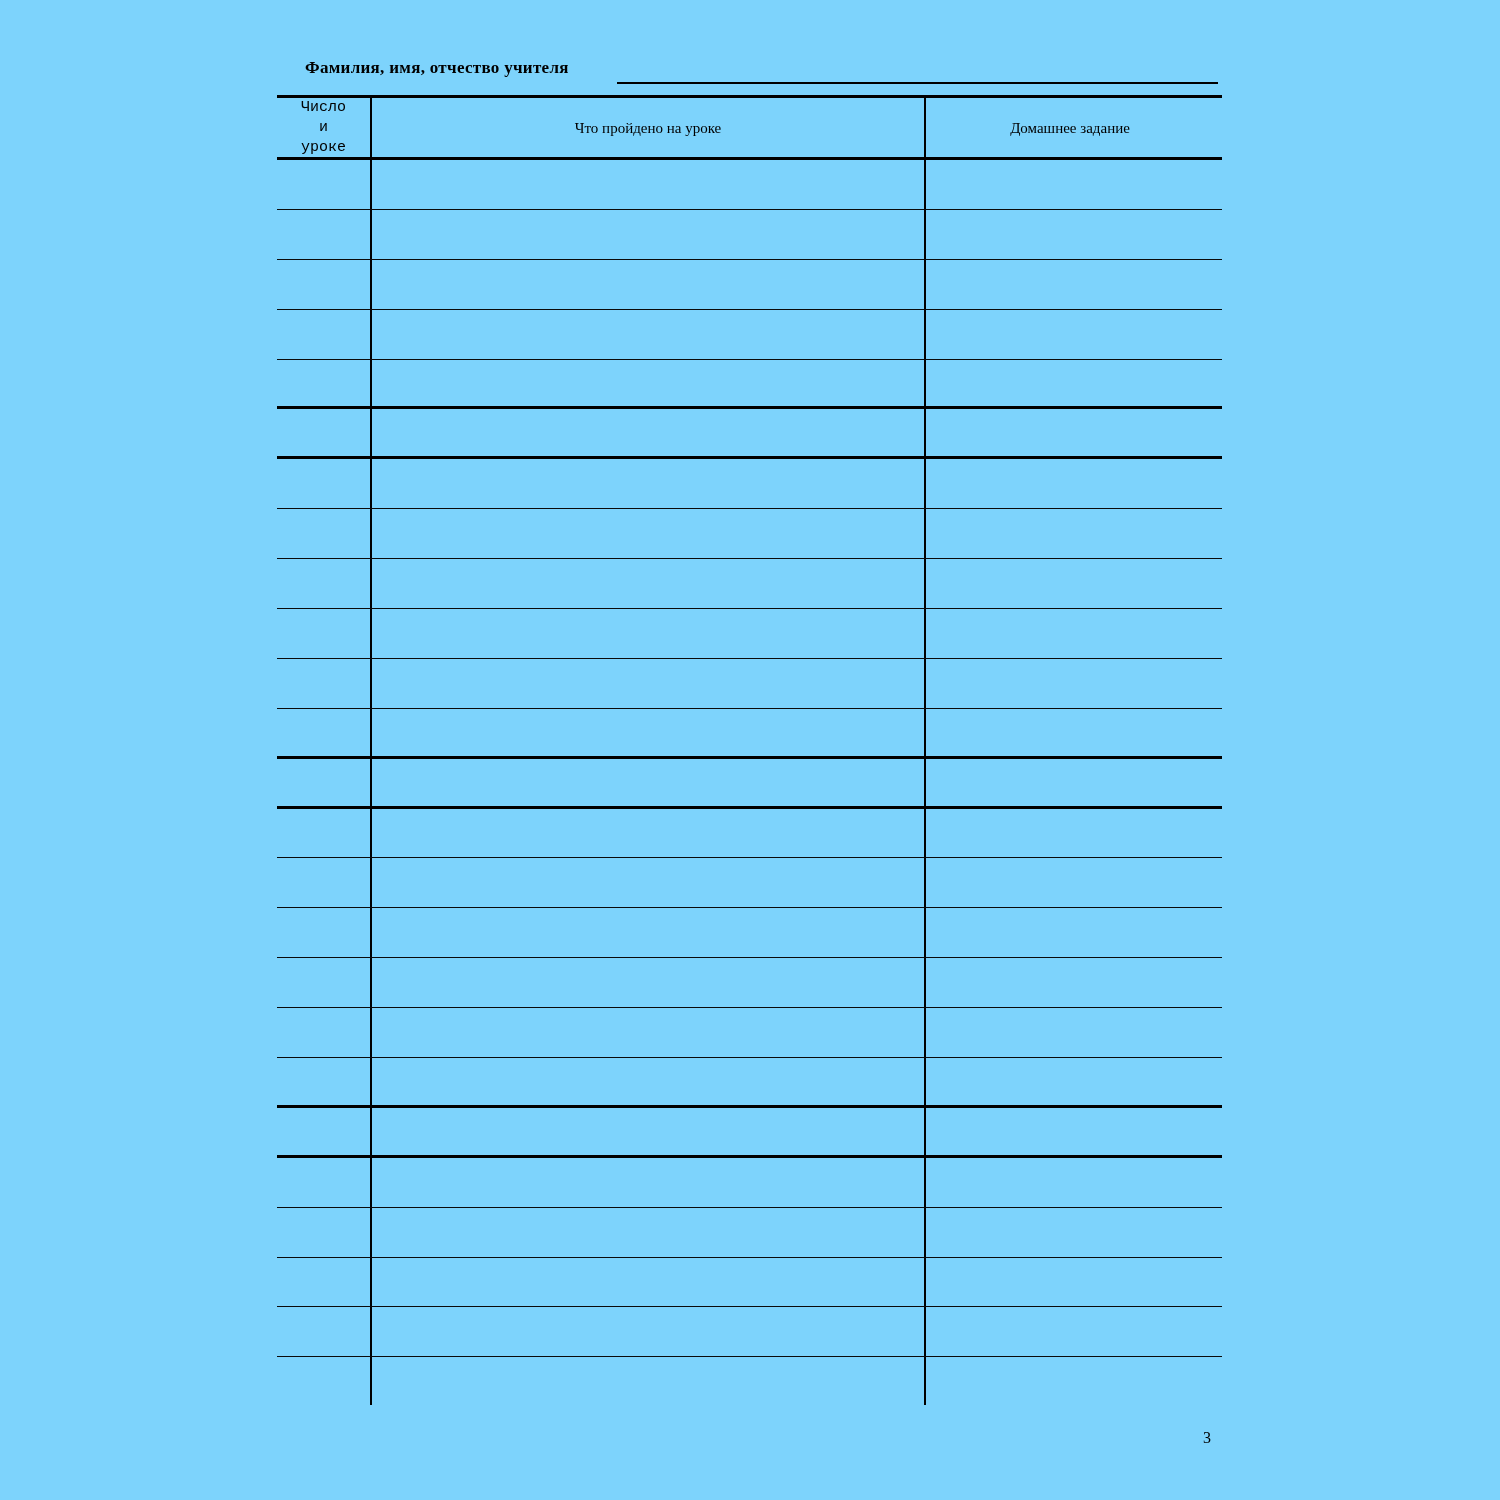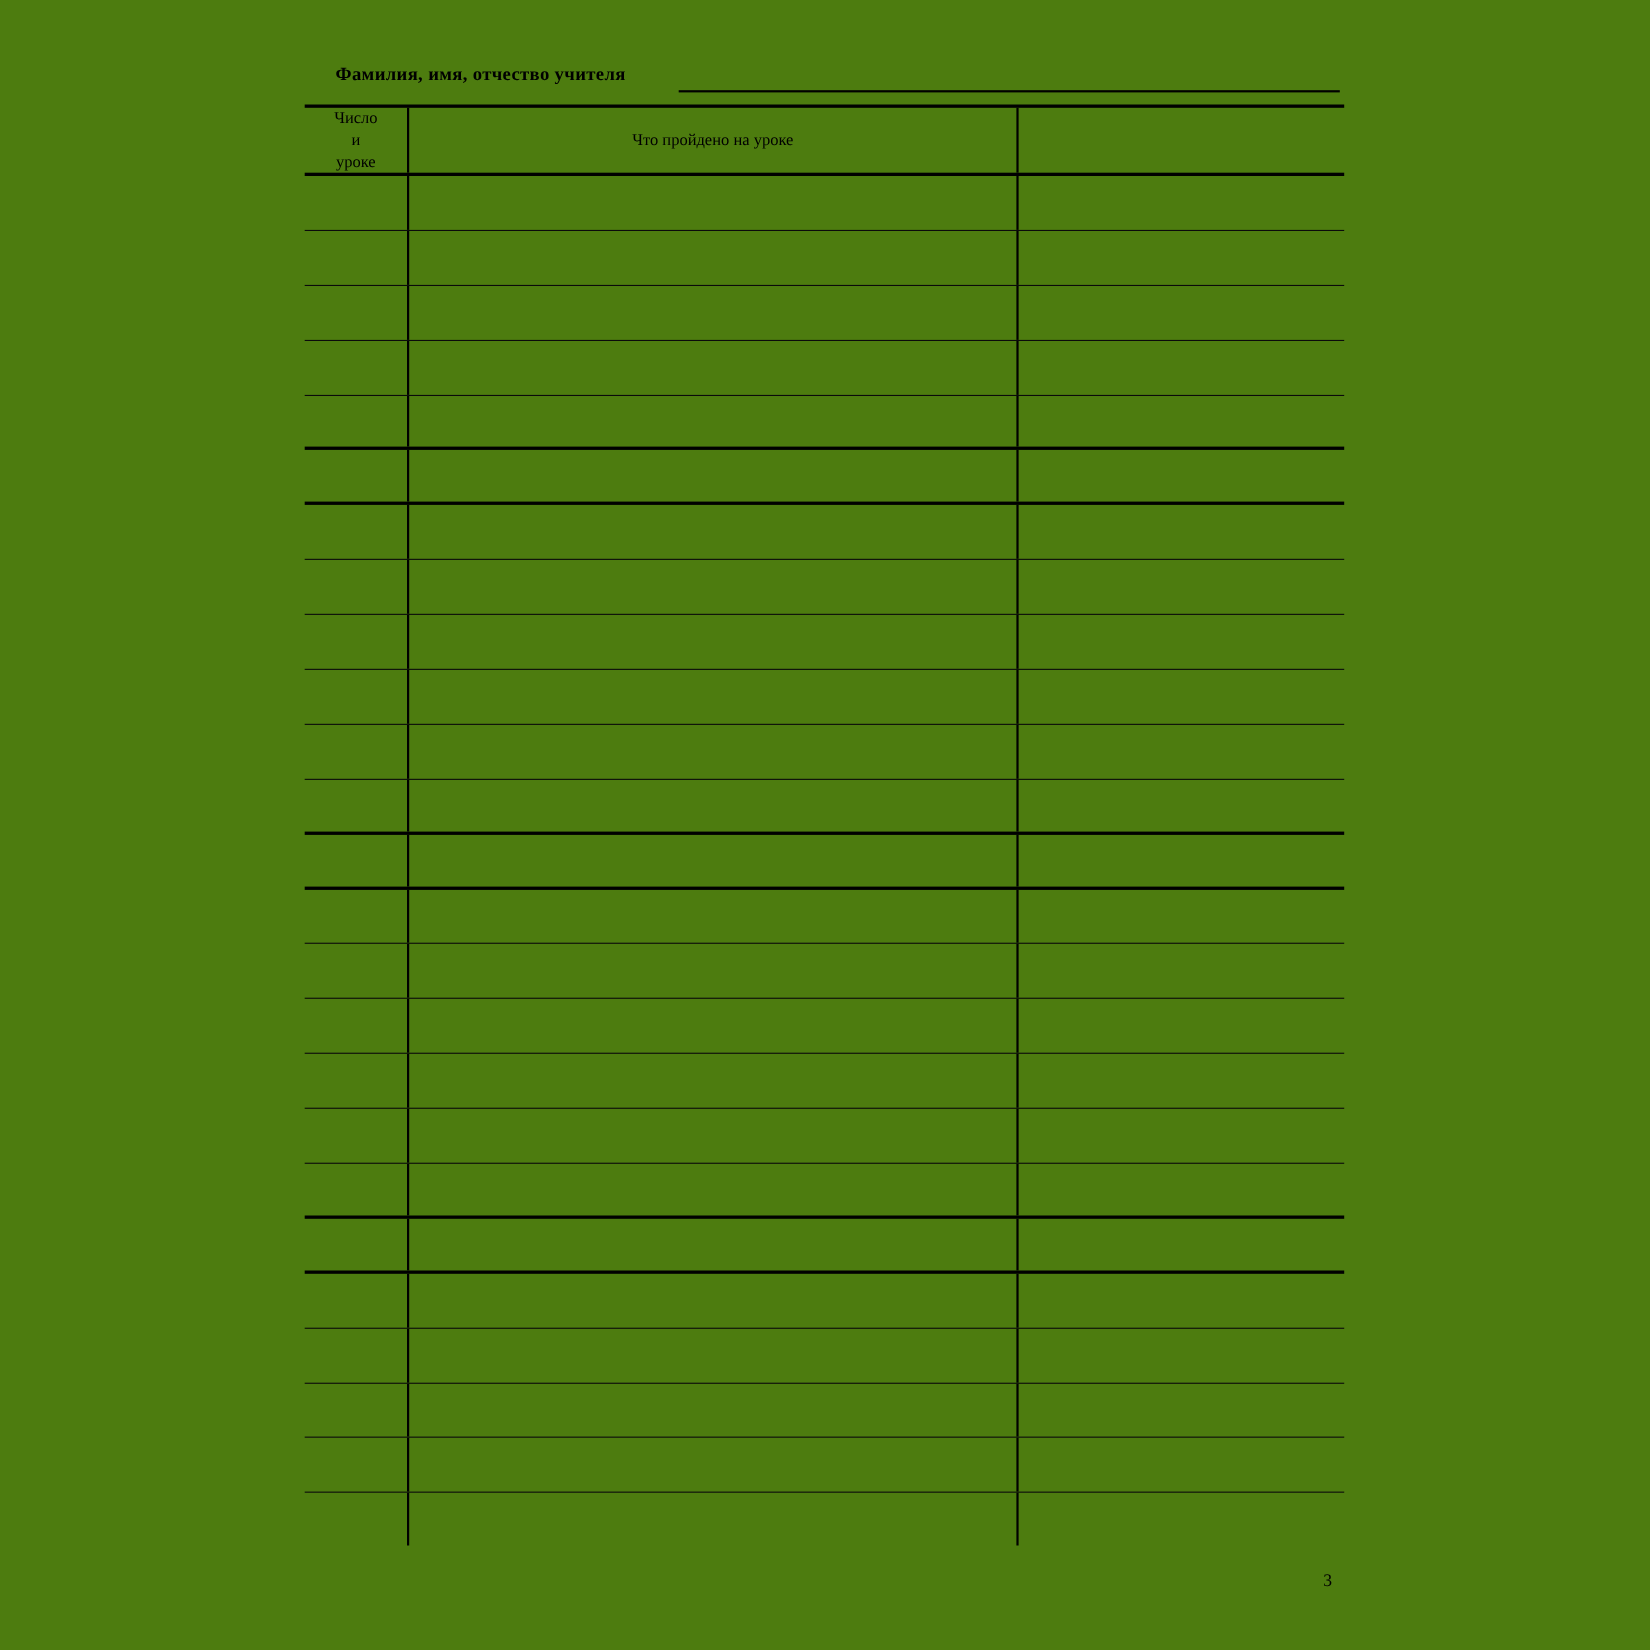--- a/index.html
+++ b/index.html
@@ -4,21 +4,21 @@
 <style>
   html, body {
     margin: 0;
     padding: 0;
     background: #ffffff;
   }
   .page {
     position: relative;
     width: 1500px;
     height: 1500px;
-    background: #4d7c0f;
+    background: #7dd3fc;
     font-family: "Liberation Serif", "DejaVu Serif", serif;
     color: #000000;
     overflow: hidden;
   }
 
   
   .title-row {
     position: absolute;
     left: 305px;
     top: 58px;
@@ -60,21 +60,21 @@
   .th {
     box-sizing: border-box;
     display: flex;
     flex-direction: column;
     align-items: center;
     justify-content: center;
     text-align: center;
     font-size: 15px;
     line-height: 20px;
   }
-  .c0 { width: 95px;  }
+  .c0 { width: 95px; font-family: Liberation Mono, monospace;  }
   .c1 { width: 554px; }
   .c2 { width: 288px; }
   .vline-r { border-right: 2px solid #000000; }
 
   .trow {
     display: flex;
     height: 49.9px;
     border-bottom: 1.5px solid #0a0a0a;
     box-sizing: border-box;
   }
@@ -102,20 +102,21 @@
   </div>
 
   <div class="journal-table">
     <div class="thead">
       <div class="th c0 vline-r">
         <span>Число</span>
         <span>и</span>
         <span>уроке</span>
       </div>
       <div class="th c1 vline-r">Что пройдено на уроке</div>
+      <div class="th c2">Домашнее задание</div>
     </div>
     <div class="tbody" id="tbody">
         <div class="trow">
           <div class="tcell c0 vline-r"></div>
           <div class="tcell c1 vline-r"></div>
           <div class="tcell c2"></div>
         </div>
         <div class="trow">
           <div class="tcell c0 vline-r"></div>
           <div class="tcell c1 vline-r"></div>

